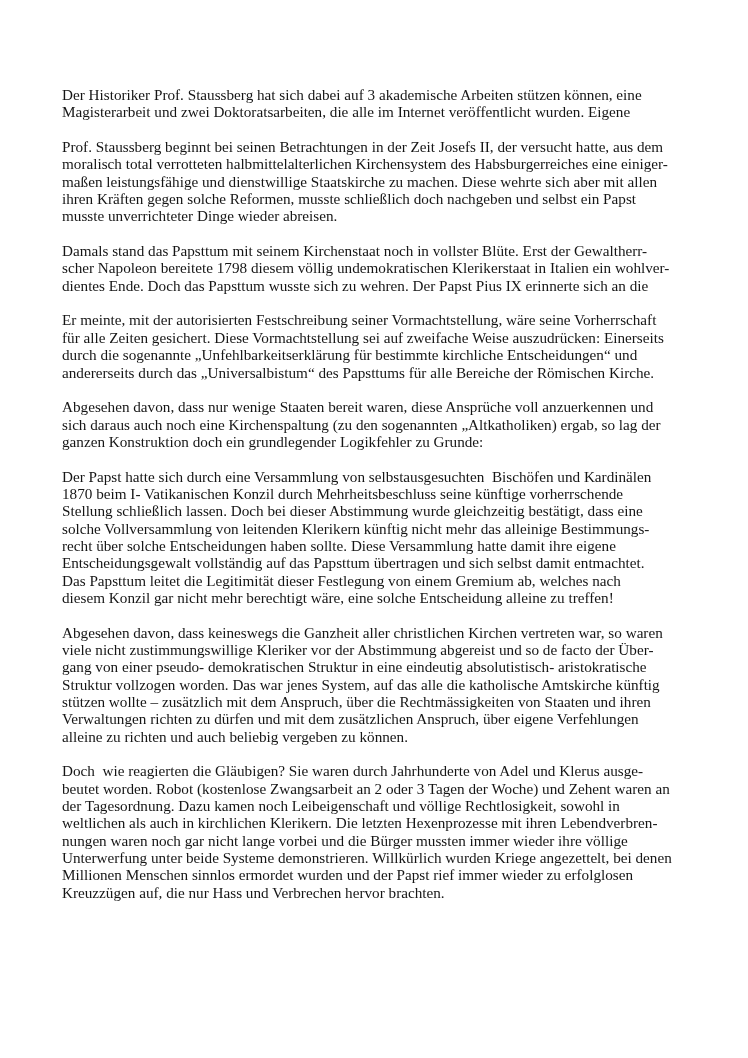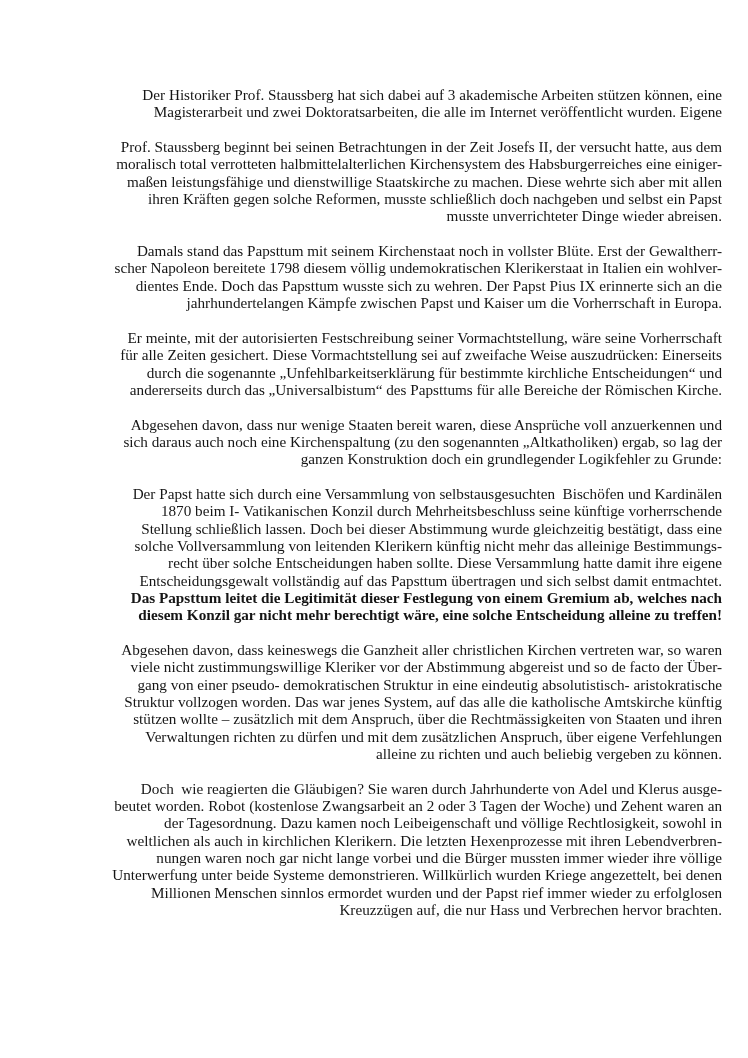--- a/index.html
+++ b/index.html
@@ -19,24 +19,23 @@
     font-size: 15.2px;
     line-height: 17.35px;
     color: #151515;
   }
   .para {
     margin: 0 0 17.35px 0;
   }
   .line {
     display: block;
     white-space: pre;
-    text-align: right;
   }
   .line.bold {
-    font-weight: 700;
+    font-weight: 400;
   }
 </style>
 </head>
 <body>
 
 <div class="page" style="background: rgb(255, 255, 255); color: rgb(21, 21, 21);">
   <div id="document-content">
       <p class="para">
         <span class="line">Der Historiker Prof. Staussberg hat sich dabei auf 3 akademische Arbeiten stützen können, eine</span>
         <span class="line">Magisterarbeit und zwei Doktoratsarbeiten, die alle im Internet veröffentlicht wurden. Eigene</span>
@@ -45,21 +44,20 @@
         <span class="line">Prof. Staussberg beginnt bei seinen Betrachtungen in der Zeit Josefs II, der versucht hatte, aus dem</span>
         <span class="line">moralisch total verrotteten halbmittelalterlichen Kirchensystem des Habsburgerreiches eine einiger-</span>
         <span class="line">maßen leistungsfähige und dienstwillige Staatskirche zu machen. Diese wehrte sich aber mit allen</span>
         <span class="line">ihren Kräften gegen solche Reformen, musste schließlich doch nachgeben und selbst ein Papst</span>
         <span class="line">musste unverrichteter Dinge wieder abreisen.</span>
       </p>
       <p class="para">
         <span class="line">Damals stand das Papsttum mit seinem Kirchenstaat noch in vollster Blüte. Erst der Gewaltherr-</span>
         <span class="line">scher Napoleon bereitete 1798 diesem völlig undemokratischen Klerikerstaat in Italien ein wohlver-</span>
         <span class="line">dientes Ende. Doch das Papsttum wusste sich zu wehren. Der Papst Pius IX erinnerte sich an die</span>
-        <span class="line">jahrhundertelangen Kämpfe zwischen Papst und Kaiser um die Vorherrschaft in Europa.</span>
       </p>
       <p class="para">
         <span class="line">Er meinte, mit der autorisierten Festschreibung seiner Vormachtstellung, wäre seine Vorherrschaft</span>
         <span class="line">für alle Zeiten gesichert. Diese Vormachtstellung sei auf zweifache Weise auszudrücken: Einerseits</span>
         <span class="line">durch die sogenannte „Unfehlbarkeitserklärung für bestimmte kirchliche Entscheidungen“ und</span>
         <span class="line">andererseits durch das „Universalbistum“ des Papsttums für alle Bereiche der Römischen Kirche.</span>
       </p>
       <p class="para">
         <span class="line">Abgesehen davon, dass nur wenige Staaten bereit waren, diese Ansprüche voll anzuerkennen und</span>
         <span class="line">sich daraus auch noch eine Kirchenspaltung (zu den sogenannten „Altkatholiken) ergab, so lag der</span>

